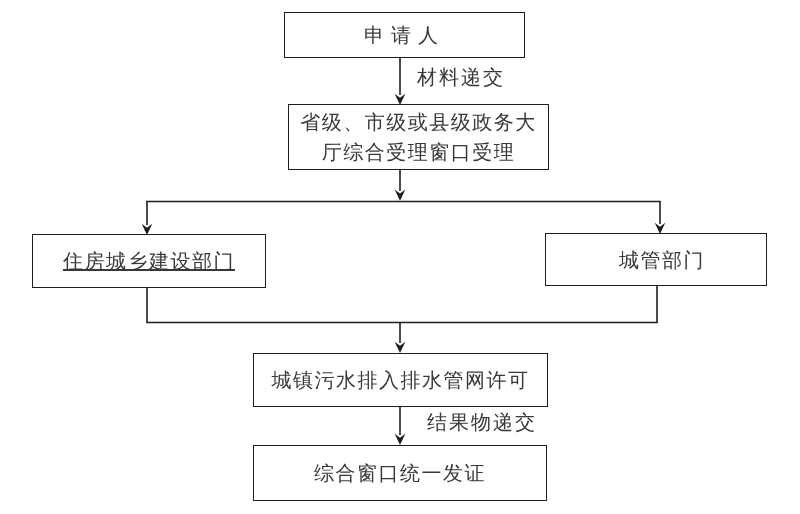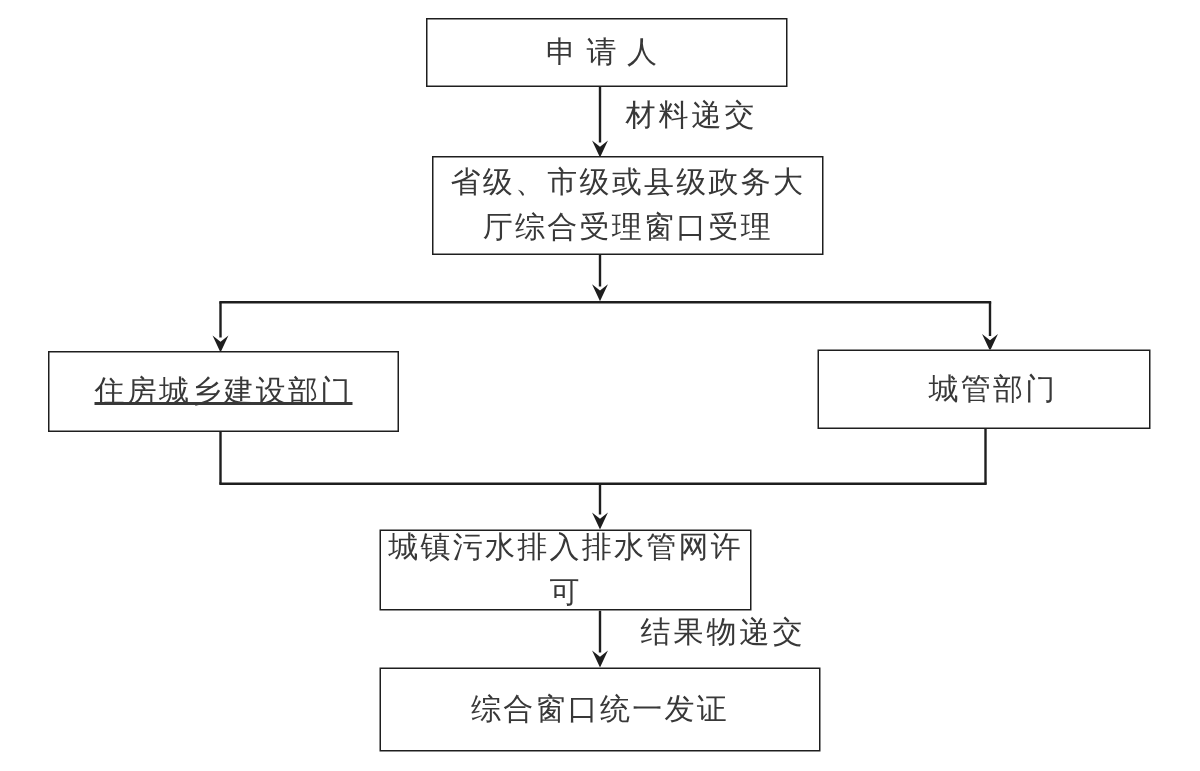--- a/index.html
+++ b/index.html
@@ -34,21 +34,21 @@
     color: #383838;
     font-size: 20px;
     letter-spacing: 1.5px;
     line-height: 30px;
     white-space: pre-line;
   }
   .node-applicant   { left: 284px; top: 12px;  width: 241px; height: 46px; letter-spacing: 7px; }
   .node-reception   { left: 268px; top: 104px; width: 261px; height: 66px; margin-left: 20px; }
   .node-housing     { left: 32px;  top: 234px; width: 234px; height: 54px; text-decoration: underline; }
   .node-urban       { left: 545px; top: 233px; width: 222px; height: 53px; padding-left: 12px; }
-  .node-permit      { left: 253px; top: 353px; width: 248px; height: 54px; }
+  .node-permit      { left: 253px; top: 353px; width: 295px; height: 54px; }
   .node-issuance    { left: 253px; top: 445px; width: 294px; height: 56px; }
   .edge-label {
     position: absolute;
     color: #383838;
     font-size: 20px;
     letter-spacing: 2px;
     line-height: 22px;
     white-space: nowrap;
   }
   .edge-label-material { left: 417px; top: 66px; }

